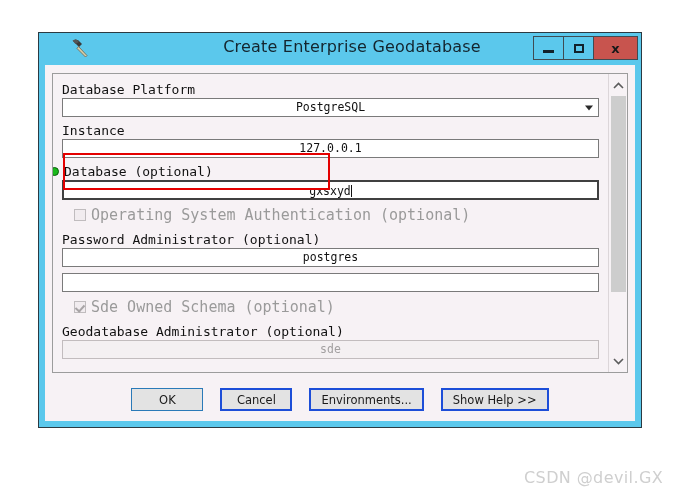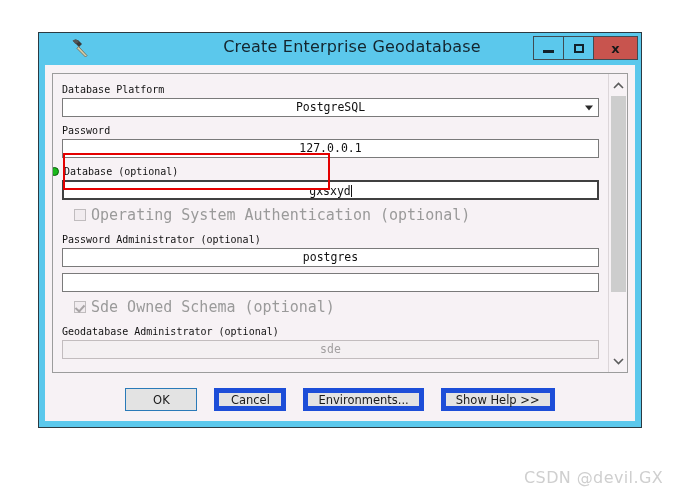--- a/index.html
+++ b/index.html
@@ -123,21 +123,21 @@
     left: 0;
     top: 0;
     width: 556px;
     height: 298px;
     padding: 8px 0 0 9px;
     box-sizing: border-box;
   }
 
   .field-label {
     font-family: "DejaVu Sans Mono", monospace;
-    font-size: 10px;
+    font-size: 13px;
     color: #111111;
     line-height: 15px;
     margin: 0 0 1px 0;
     white-space: nowrap;
   }
 
   .field-input {
     height: 19px;
     background: #ffffff;
     border: 1px solid #7a7a7a;
@@ -278,21 +278,21 @@
     bottom: 10px;
     width: 590px;
     display: flex;
     justify-content: center;
     gap: 17px;
   }
   .btn {
     min-width: 72px;
     height: 23px;
     background: #e3e3e3;
-    border: 5px solid #1d4ed8;
+    border: 2px solid #1d4ed8;
     box-sizing: border-box;
     font-family: "DejaVu Sans", sans-serif;
     font-size: 11.5px;
     color: #1a1a1a;
     display: flex;
     align-items: center;
     justify-content: center;
     padding: 0 10px;
     cursor: default;
   }
@@ -352,21 +352,21 @@
 
     <div class="param-panel">
       <div class="param-scroll">
 
         <div class="field-label">Database Platform</div>
         <div class="field-input wide combo">
           <span>PostgreSQL</span>
           <span class="arrow"></span>
         </div>
 
-        <div class="field-label">Password</div>
+        <div class="field-label">Instance</div>
         <div class="field-input wide">
           <span>127.0.0.1</span>
         </div>
 
         <div class="field-label label-with-dot">
           <span class="green-dot"></span>
           <span>Database (optional)</span>
         </div>
         <div class="field-input wide focused">
           <span>gxsxyd</span><span class="caret"></span>

